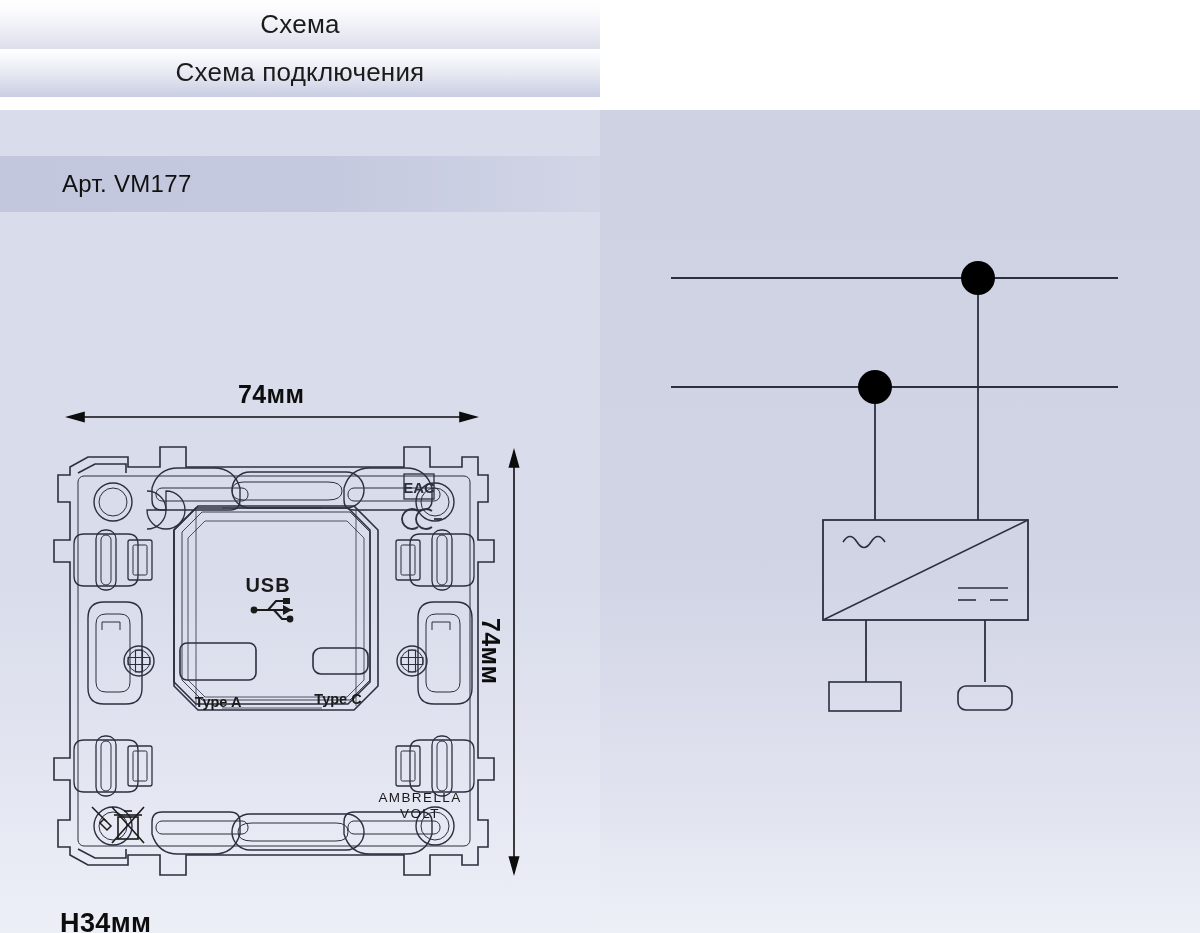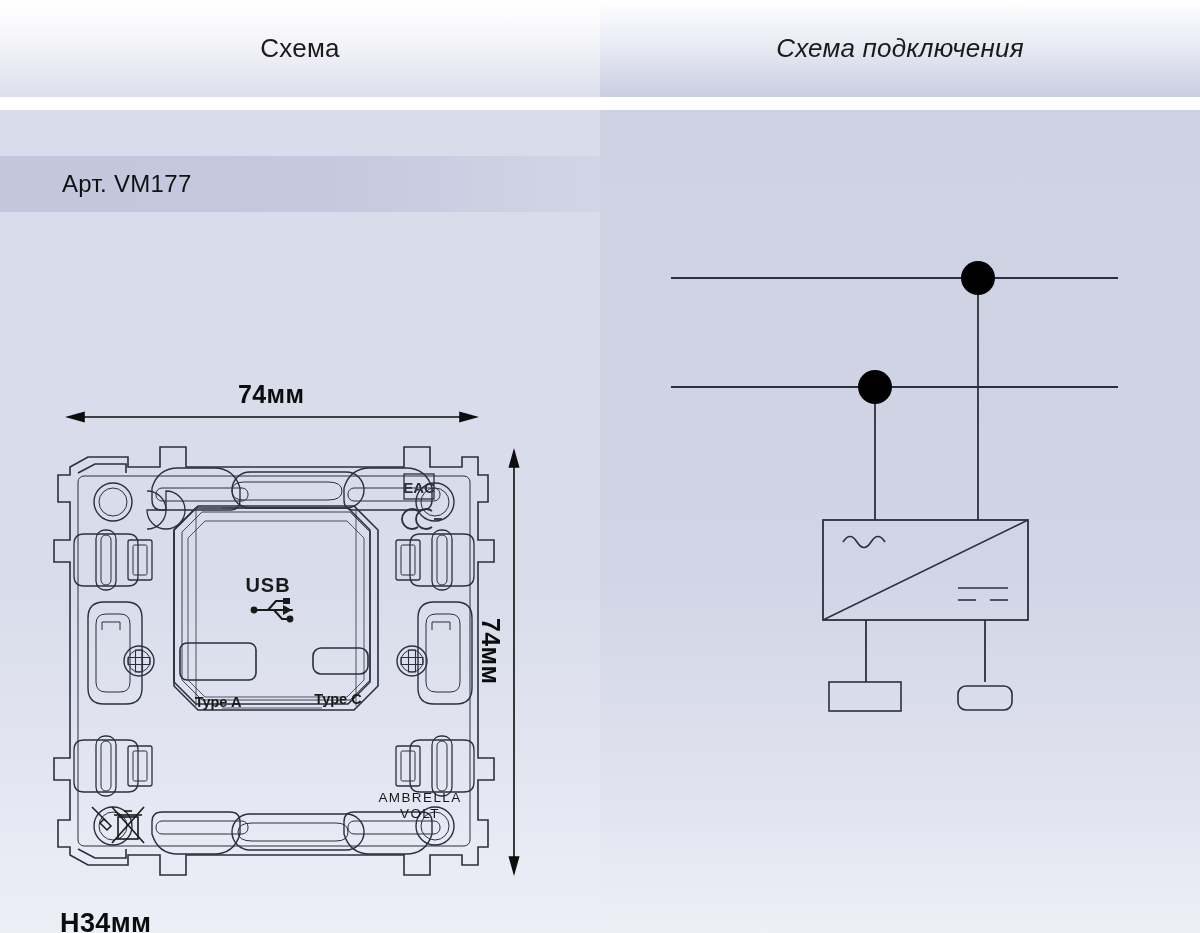--- a/index.html
+++ b/index.html
@@ -5,24 +5,24 @@
   html,body{margin:0;padding:0;}
   body{
     width:1200px;height:933px;overflow:hidden;
     background:#ffffff;
     font-family:"Liberation Sans", sans-serif;
     -webkit-font-smoothing:antialiased;
   }
   .page{position:relative;width:1200px;height:933px;background:#fff;}
 
   
-  .header{position:absolute;left:0;top:0;width:1200px;height:97px;display:flex;}
+  .header{position:absolute;left:0;top:0;width:1200px;height:97px;display:flex;flex-direction:column;}
   .hcell{height:97px;display:flex;align-items:center;justify-content:center;}
   .hcell.left{width:600px;background:linear-gradient(180deg,#ffffff 0%,#fbfbfd 22%,#eeeff6 58%,#dcdeeb 100%);}
-  .hcell.right{width:600px;background:linear-gradient(180deg,#ffffff 0%,#f7f8fc 18%,#e6e8f2 52%,#c9cde2 100%);font-style:italic;}
+  .hcell.right{width:600px;background:linear-gradient(180deg,#ffffff 0%,#f7f8fc 18%,#e6e8f2 52%,#c9cde2 100%);}
   .htitle{font-size:26px;color:#1b1b1b;font-weight:400;letter-spacing:.2px;}
 
   .gap{position:absolute;left:0;top:97px;width:1200px;height:13px;background:#ffffff;}
 
   
   .panels{position:absolute;left:0;top:110px;width:1200px;height:597px;display:flex;}
   .panel-left{position:relative;width:600px;height:823px;background:linear-gradient(180deg,#d9dcea 0%,#d9dcea 58%,#e3e6f1 80%,#edeff7 100%);}
   .panel-right{position:relative;width:600px;height:823px;background:linear-gradient(180deg,#ced2e3 0%,#d1d4e5 55%,#e2e4f0 86%,#eef0f7 100%);}
 
   

